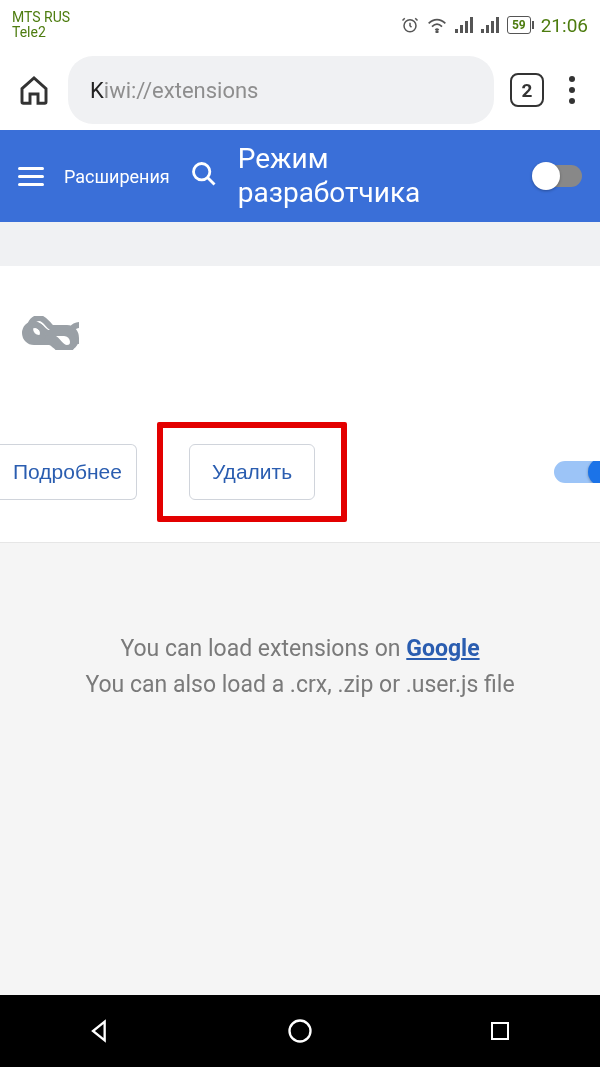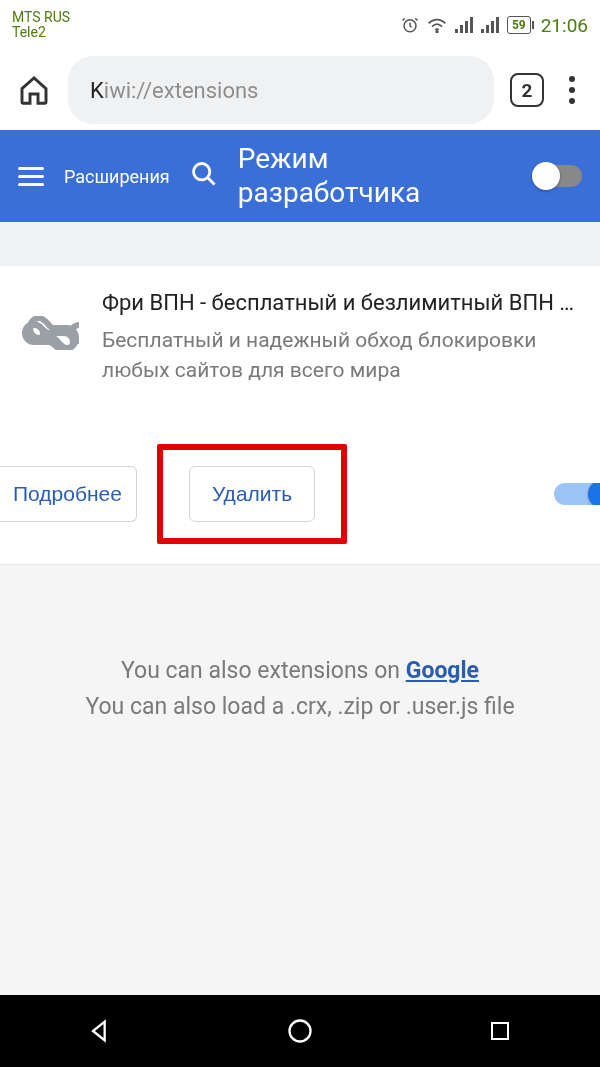--- a/index.html
+++ b/index.html
@@ -376,40 +376,36 @@
 
 <div class="extension-card">
   <div class="ext-top">
     <div class="ext-icon">
       <svg width="60" height="34" viewBox="0 0 60 30" fill="none" stroke="#9aa0a6" stroke-width="6" stroke-linecap="round">
           <path d="M14 15c0-6 4-10 9-10 7 0 10 10 14 10s7 0 14-0c5 0 9 4 9 10s-4 10-9 10c-7 0-10-10-14-10s-7 0-14 0c-5 0-9-4-9-10z" transform="translate(-3,-5)"></path>
           <path d="M8 15a8 8 0 1 1 0 0.01M52 15a8 8 0 1 1 0 0.01" stroke="#9aa0a6"></path>
           <path d="M6 15c0-5 4-9 9-9 6 0 10 9 15 9s9 0 15 0c5 0 9 4 9 9s-4 9-9 9c-6 0-10-9-15-9s-9 0-15 0c-5 0-9-4-9-9z" stroke="#9aa0a6" fill="none"></path>
         </svg>
     </div>
-    <div class="ext-text">
-      <div class="ext-title">Фри ВПН - бесплатный и безлимитный ВПН …</div>
-      <div class="ext-desc">Бесплатный и надежный обход блокировки любых сайтов для всего мира</div>
-    </div>
   </div>
   <div class="ext-actions">
     <button class="action-btn details-btn">Подробнее</button>
     <div class="highlight-box">
       <button class="action-btn">Удалить</button>
     </div>
     <div class="spacer"></div>
     <div class="ext-toggle-clip">
       <div class="toggle on toggle-partial"></div>
     </div>
   </div>
 </div>
 
 <div class="footer-text">
   <div>
-    <span>You can also extensions on </span><a href="#">Google</a>
+    <span>You can load extensions on </span><a href="#">Google</a>
   </div>
   <div>You can also load a .crx, .zip or .user.js file</div>
 </div>
 
 <div class="fill-area"></div>
 
 <div class="nav-bar">
   <div class="nav-btn">
     <svg width="28" height="28" viewBox="0 0 24 24" fill="none" stroke="#fff" stroke-width="2">
         <path d="M16 4L6 12l10 8z" fill="none"></path>

